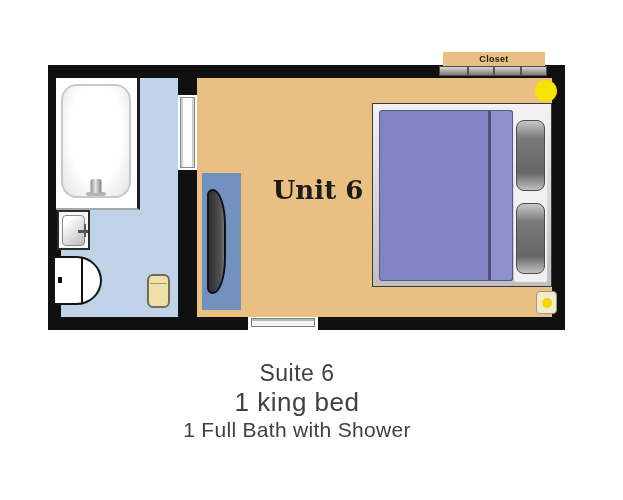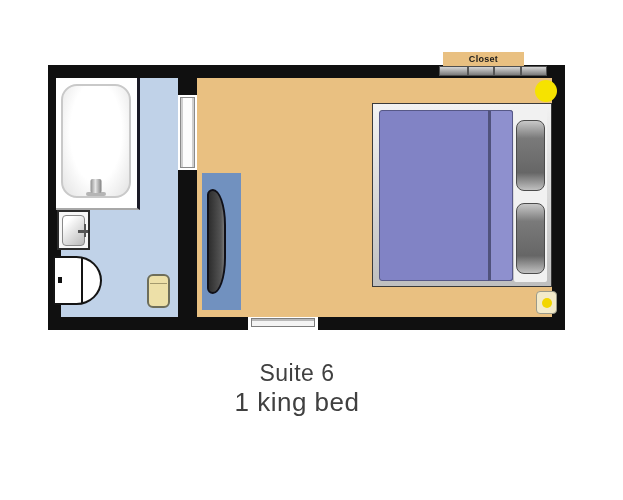--- a/index.html
+++ b/index.html
@@ -50,21 +50,21 @@
   
   .mat{left:154px;top:108px;width:39px;height:137px;background:var(--mat);}
   .bench{left:5px;top:16px;width:19px;height:105px;background:linear-gradient(90deg,#2e2e2e,#555555 80%,#777777);
     border:2px solid #101018;border-radius:45% 100% 100% 45% / 8% 50% 50% 8%;}
 
   
   .room-label{left:190px;top:110px;width:160px;text-align:center;
     font-family:"DejaVu Serif",serif;font-weight:bold;font-size:26px;color:#1b1b1b;}
 
   
-  .closet-box{left:395px;top:-13px;width:81px;height:15px;background:var(--main-floor);
+  .closet-box{left:395px;top:-13px;width:102px;height:15px;background:var(--main-floor);
     text-align:center;font-size:9px;font-weight:bold;color:#1a1a1a;line-height:14px;letter-spacing:.3px;}
   .closet-doors{left:391px;top:1px;width:108px;height:10px;border:1px solid #4f4f4f;
     background:linear-gradient(180deg,#d6d6d6,#7b7b7b);}
   .closet-div{top:0;width:2px;height:100%;background:#555555;}
   .closet-div.d1{left:25%;} .closet-div.d2{left:50%;} .closet-div.d3{left:75%;}
 
   
   .light{left:487px;top:15px;width:22px;height:22px;border-radius:50%;background:var(--accent-yellow);}
   .switch{left:488px;top:226px;width:21px;height:23px;border-radius:4px;background:#f3eac9;
     border:1px solid #9a9a8a;}
@@ -125,20 +125,21 @@
     </div>
 
     <div class="door-opening-v">
       <div class="door-leaf-v"></div>
     </div>
 
     <div class="mat">
       <div class="bench"></div>
     </div>
 
+    <div class="room-label">Unit 6</div>
 
     <div class="closet-box">Closet</div>
     <div class="closet-doors">
       <div class="closet-div d1"></div>
       <div class="closet-div d2"></div>
       <div class="closet-div d3"></div>
     </div>
 
     <div class="light"></div>
 
@@ -155,14 +156,15 @@
     </div>
 
     <div class="door-opening-h">
       <div class="door-leaf-h"></div>
     </div>
   </div>
 
   <div class="caption">
     <div class="l1">Suite 6</div>
     <div class="l2">1 king bed</div>
+    <div class="l3">1 Full Bath with Shower</div>
   </div>
 </div>
 
 </body></html>

